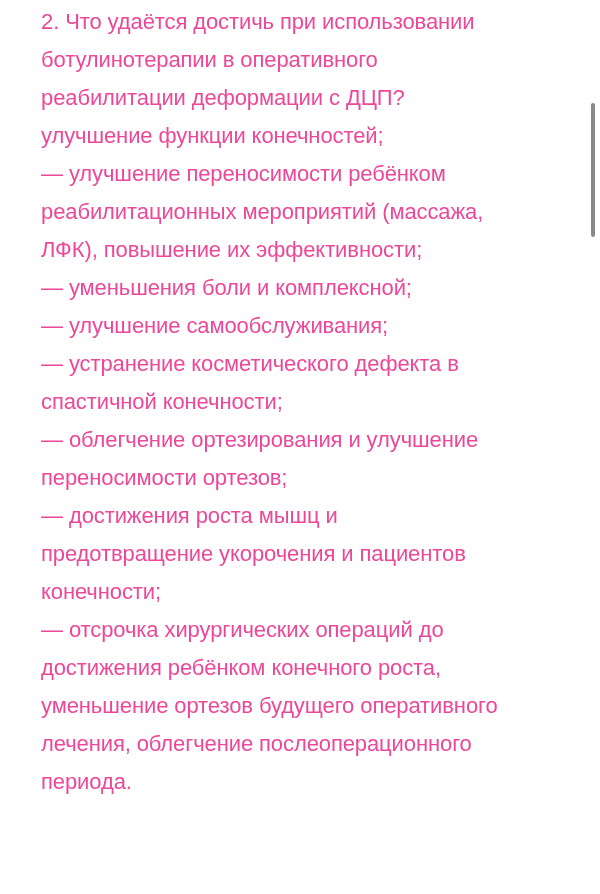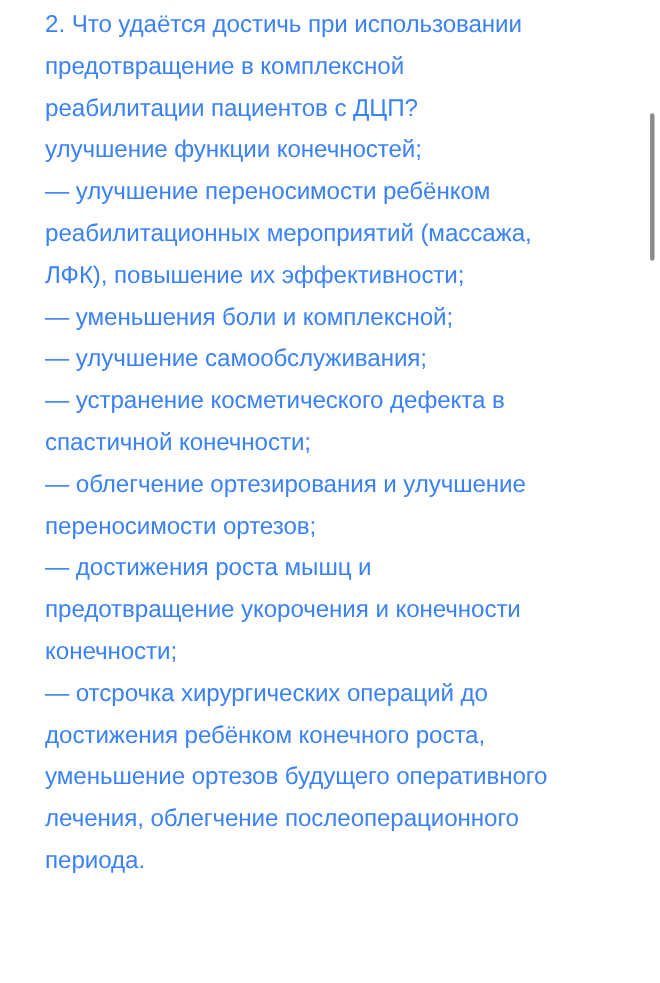--- a/index.html
+++ b/index.html
@@ -14,21 +14,21 @@
       position: relative;
     }
     .content {
       position: absolute;
       left: 41px;
       top: 3px;
       width: 540px;
       font-family: "Liberation Sans", sans-serif;
       font-size: 22px;
       line-height: 38px;
-      color: #3b82f6;
+      color: #ec4899;
       letter-spacing: -0.1px;
     }
     .line {
       display: block;
       white-space: nowrap;
     }
     .scrollbar {
       position: absolute;
       left: 591px;
       top: 103px;
@@ -36,34 +36,34 @@
       height: 134px;
       background: #8a8a8a;
       border-radius: 2px;
     }
   </style>
 </head>
 <body>
 
 <div class="content">
   <span class="line">2. Что удаётся достичь при использовании</span>
-  <span class="line">предотвращение в комплексной</span>
-  <span class="line">реабилитации пациентов с ДЦП?</span>
+  <span class="line">ботулинотерапии в оперативного</span>
+  <span class="line">реабилитации деформации с ДЦП?</span>
   <span class="line">улучшение функции конечностей;</span>
   <span class="line">— улучшение переносимости ребёнком</span>
   <span class="line">реабилитационных мероприятий (массажа,</span>
   <span class="line">ЛФК), повышение их эффективности;</span>
   <span class="line">— уменьшения боли и комплексной;</span>
   <span class="line">— улучшение самообслуживания;</span>
   <span class="line">— устранение косметического дефекта в</span>
   <span class="line">спастичной конечности;</span>
   <span class="line">— облегчение ортезирования и улучшение</span>
   <span class="line">переносимости ортезов;</span>
   <span class="line">— достижения роста мышц и</span>
-  <span class="line">предотвращение укорочения и конечности</span>
+  <span class="line">предотвращение укорочения и пациентов</span>
   <span class="line">конечности;</span>
   <span class="line">— отсрочка хирургических операций до</span>
   <span class="line">достижения ребёнком конечного роста,</span>
   <span class="line">уменьшение ортезов будущего оперативного</span>
   <span class="line">лечения, облегчение послеоперационного</span>
   <span class="line">периода.</span>
 </div>
 
 <div class="scrollbar"></div>
 

